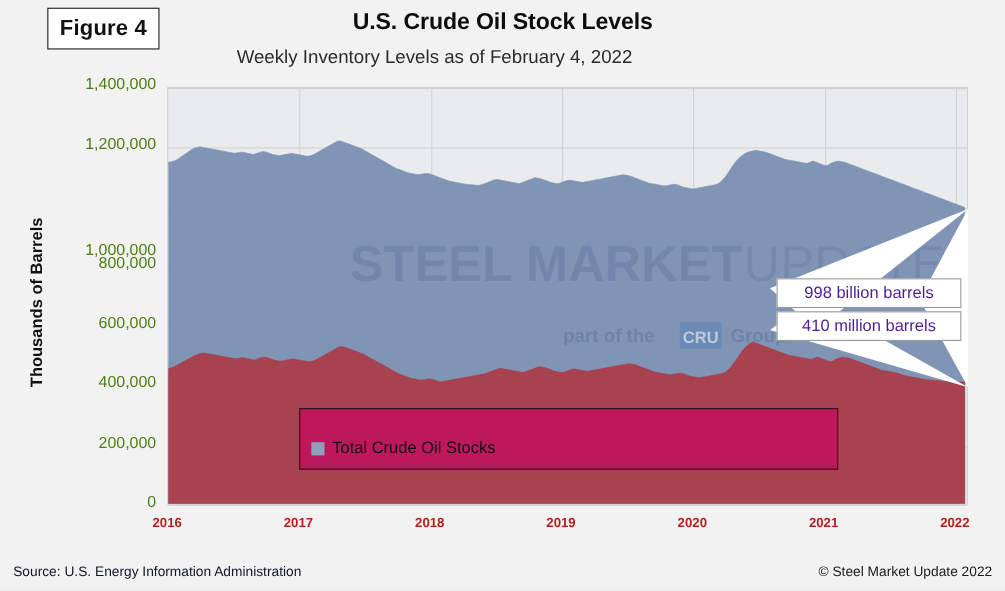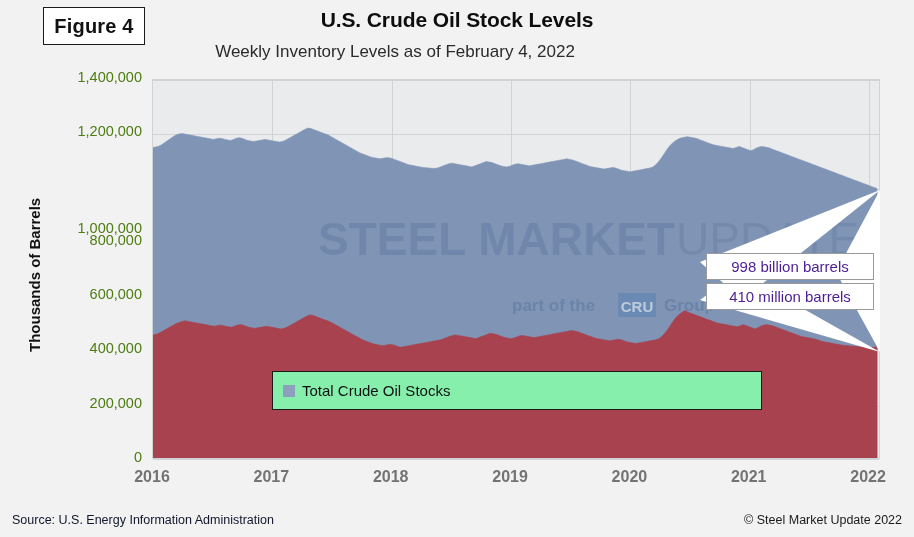--- a/index.html
+++ b/index.html
@@ -37,30 +37,30 @@
   }
   .gridline{position:absolute;left:0;width:100%;height:1px;background:#d2d3d4;}
   .vgrid{position:absolute;top:0;height:100%;width:1px;background:#d2d3d4;}
   #series-layer{position:absolute;left:0;top:0;width:100%;height:100%;}
   .ytick{
     position:absolute;width:120px;text-align:right;left:22px;
     font-size:14.5px;color:#4d7c0f;
   }
   .xtick{
     position:absolute;top:468px;width:80px;text-align:center;
-    font-size:16px;font-weight:bold;color:#737373;
+    font-size:12px;font-weight:bold;color:#b91c1c;
   }
   #watermark{
     position:absolute;left:152px;top:79px;width:728px;height:380px;
     pointer-events:none;overflow:hidden;
   }
   #legend{
     position:absolute;left:272px;top:371px;width:490px;
-    background:#86efac;border:1.5px solid #1a1a1a;
-    padding:8px 10px 8px 10px;box-sizing:border-box;
+    background:#be185d;border:1.5px solid #1a1a1a;
+    padding:25px 10px 8px 10px;box-sizing:border-box;
   }
   .legend-row{display:flex;align-items:center;margin:2px 0;}
   .legend-swatch{width:12px;height:12px;margin-right:7px;flex:0 0 auto;}
   .legend-text{font-size:15px;color:#111;white-space:nowrap;}
   .callout{
     position:absolute;background:#ffffff;border:1px solid #9a9a9a;
     font-size:15px;color:#4c1d95;text-align:center;
     padding:4px 10px;box-sizing:border-box;white-space:nowrap;
   }
   #callout-total{left:706px;top:253px;width:168px;}

